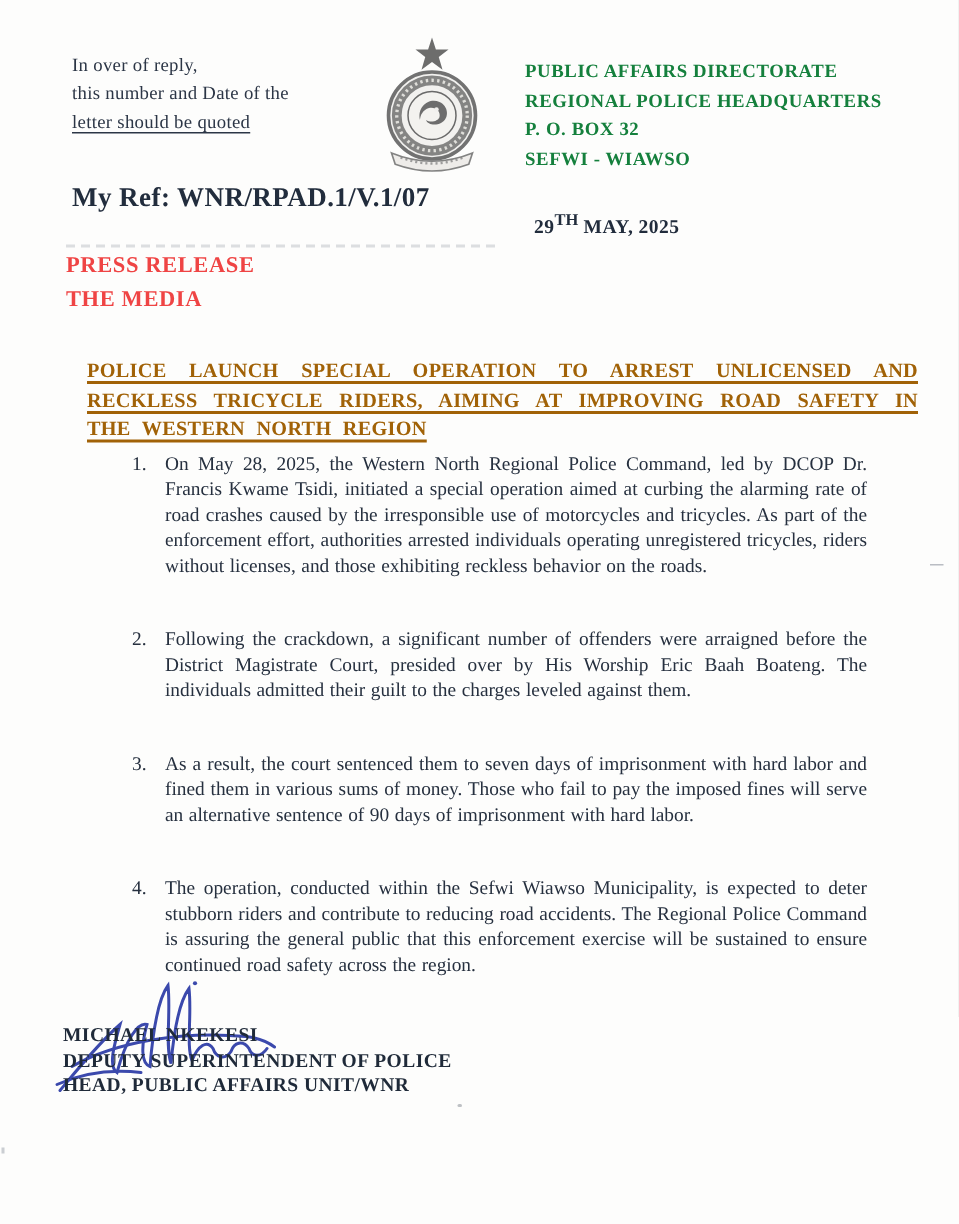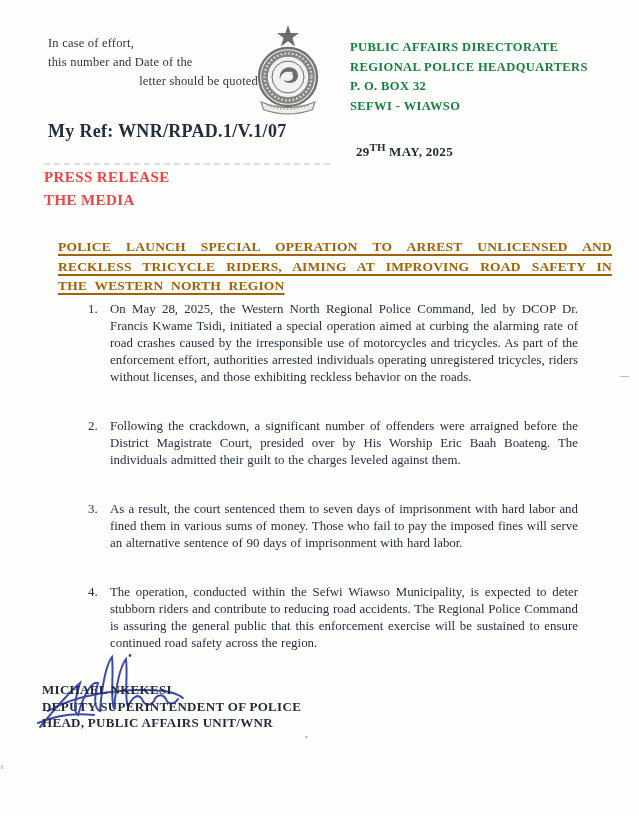--- a/index.html
+++ b/index.html
@@ -12,21 +12,21 @@
     font-family:"Liberation Serif","DejaVu Serif",serif;
     color:#26303f;
     overflow:hidden;
   }
   
   .reply-note{
     position:absolute;left:48px;top:34px;width:210px;
     font-size:12.5px;line-height:19px;color:#2c3646;
     letter-spacing:.2px;
   }
-  .reply-note .u{ text-underline-offset:3px;text-align:right; }
+  .reply-note .u{ text-decoration:underline; text-underline-offset:3px; }
   .crest{position:absolute;left:241px;top:24px;width:94px;height:92px;opacity:.88;}
   .directorate{
     position:absolute;left:350px;top:38px;width:260px;
     font-weight:bold;font-size:12.5px;line-height:19.5px;
     letter-spacing:.4px;color:#15803d;
   }
   .ref-row{
     position:absolute;left:48px;top:121px;
     font-weight:bold;font-size:18px;letter-spacing:.3px;color:#222d3d;
   }
@@ -74,21 +74,21 @@
   .tick-1{left:620px;top:376px;width:9px;border-top:1.5px solid #8d939d;opacity:.6;}
   .speck-1{left:305px;top:736px;width:3px;height:2px;background:#8a8f98;opacity:.55;border-radius:1px;}
   .speck-2{left:1px;top:765px;width:2px;height:4px;background:#9aa0a8;opacity:.5;}
 </style>
 </head>
 <body>
 
 <div class="page">
 
   <div class="reply-note">
-    <div>In case of effort,</div>
+    <div>In over of reply,</div>
     <div>this number and Date of the</div>
     <div class="u">letter should be quoted</div>
   </div>
 
   <div class="crest">
     <svg width="94" height="92" viewBox="0 0 94 92" xmlns="http://www.w3.org/2000/svg">
       <polygon points="47,1 49.6,9 58,9 51.5,14 54,22.5 47,17.3 40,22.5 42.5,14 36,9 44.4,9" fill="#3c3c3c" opacity="0.85"></polygon>
       <circle cx="47" cy="53" r="29" fill="#efeeeb" stroke="#4e4e4e" stroke-width="2.4" opacity="0.9"></circle>
       <circle cx="47" cy="53" r="23.5" fill="none" stroke="#4a4a4a" stroke-width="6.5" opacity="0.75"></circle>
       <circle cx="47" cy="53" r="23.5" fill="none" stroke="#e7e5e1" stroke-width="2.2" stroke-dasharray="1.6 2.2" opacity="0.9"></circle>

